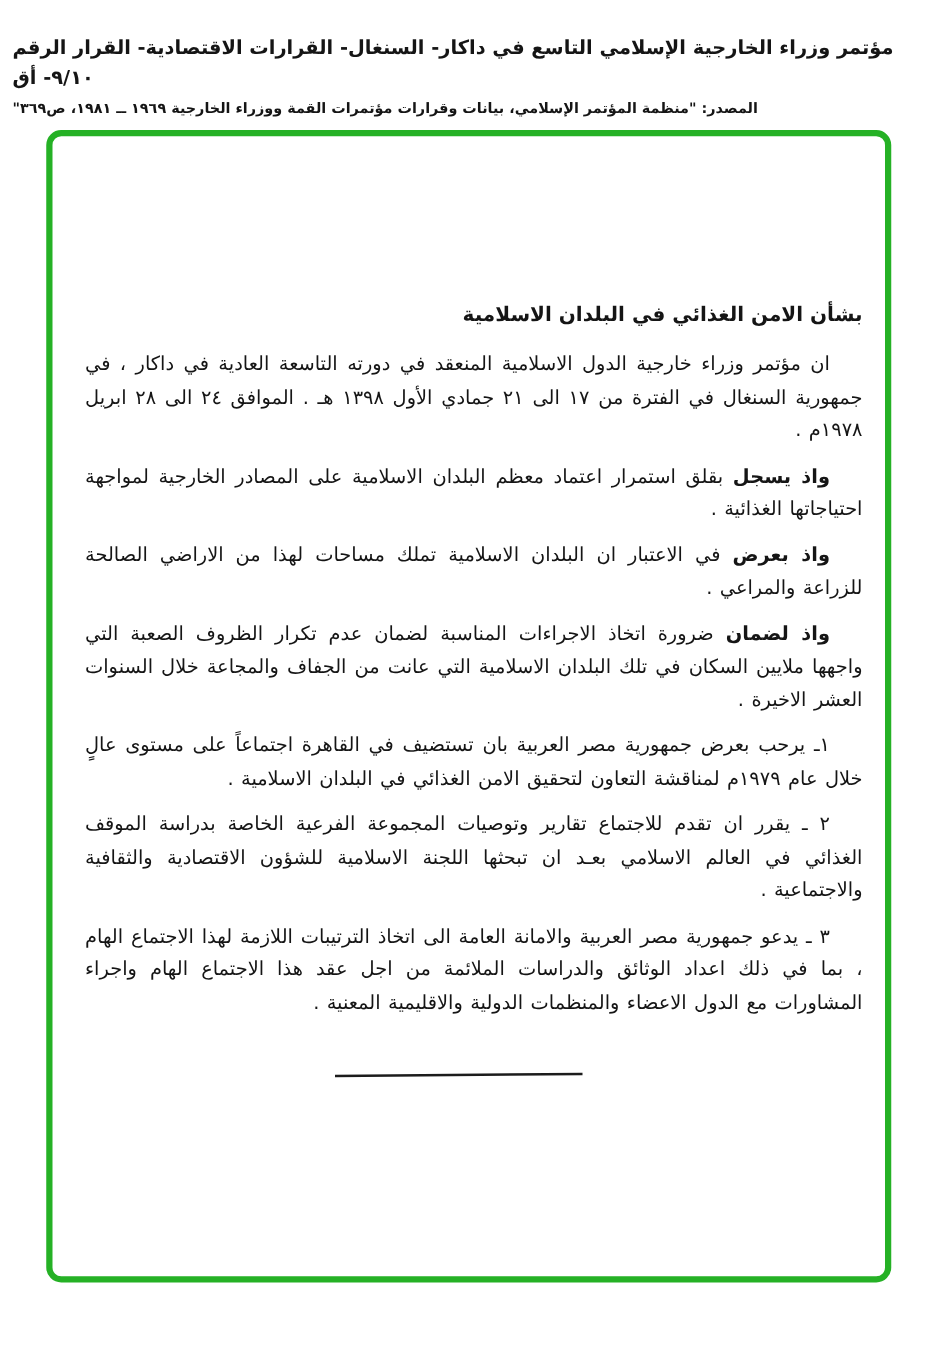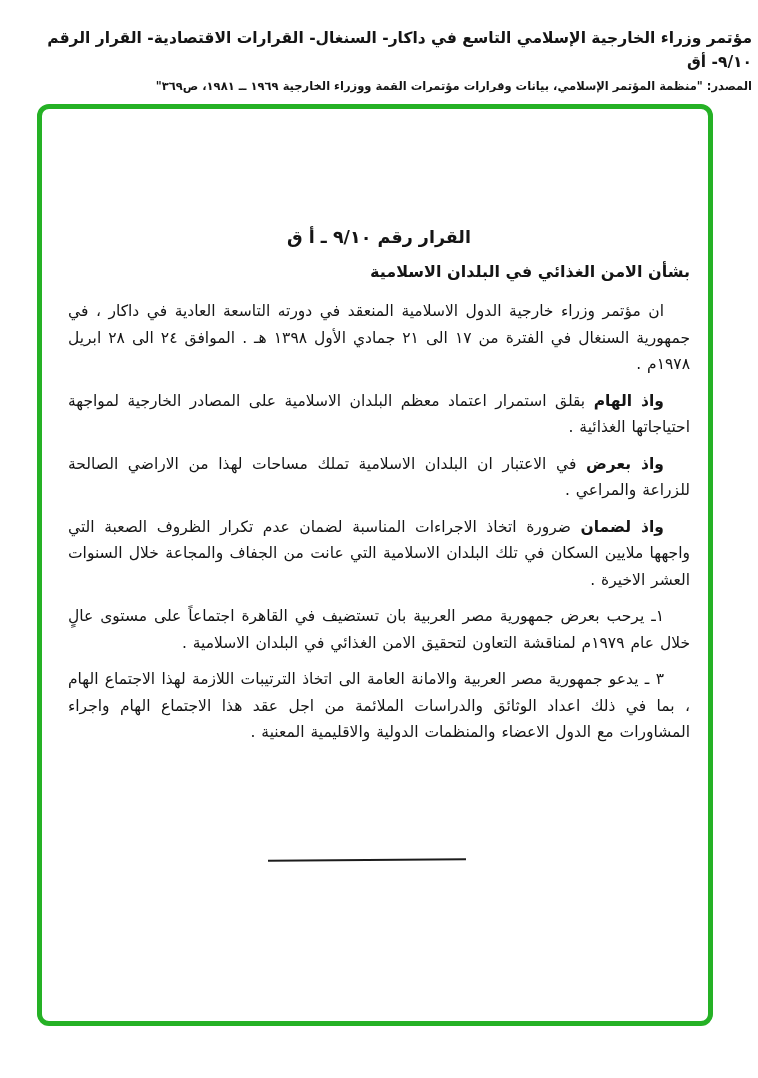--- a/index.html
+++ b/index.html
@@ -5,21 +5,21 @@
   :root { --border-green:#25b125; --ink:#151515; }
   * { box-sizing:border-box; }
   html,body { margin:0; padding:0; }
   body {
     width:758px; height:1078px; background:#ffffff;
     font-family:"DejaVu Sans", sans-serif; color:var(--ink);
   }
   .page { position:relative; width:758px; height:1078px; overflow:hidden; background:#fff; }
 
   
-  .top-header { position:absolute; top:26px; left:10px; right:6px; text-align:right; }
+  .top-header { position:absolute; top:26px; left:10px; right:28px; text-align:left; }
   .src-title  { font-weight:bold; font-size:15.5px; line-height:1.55; letter-spacing:0; }
   .src-cite   { font-weight:bold; font-size:11.5px; margin-top:5px; }
 
   
   .green-box {
     position:absolute; left:37px; top:104px; width:676px; height:922px;
     border:5px solid var(--border-green); border-radius:12px; background:#fff;
   }
 
   .doc { padding:118px 18px 0 26px; direction:rtl; }
@@ -44,35 +44,35 @@
 <div class="page">
 
   <div class="top-header" dir="rtl">
     <div class="src-title">مؤتمر وزراء الخارجية الإسلامي التاسع في داكار- السنغال- القرارات الاقتصادية- القرار الرقم ٩/١٠- أق</div>
     <div class="src-cite">المصدر: "منظمة المؤتمر الإسلامي، بيانات وقرارات مؤتمرات القمة ووزراء الخارجية ١٩٦٩ ــ ١٩٨١، ص٣٦٩"</div>
   </div>
 
   <div class="green-box">
     <div class="doc">
 
-      <div class="res-number">القرار رقم ٩/١٠ ـ أ ق</div>
 
       <div class="res-subject">بشأن الامن الغذائي في البلدان الاسلامية</div>
 
       <p class="para first"><span class="lead"></span><span>ان مؤتمر وزراء خارجية الدول الاسلامية المنعقد في دورته التاسعة العادية في داكار ، في جمهورية السنغال في الفترة من ١٧ الى ٢١ جمادي الأول ١٣٩٨ هـ . الموافق ٢٤ الى ٢٨ ابريل ١٩٧٨م .</span></p>
 
 
-      <p class="para"><span class="lead">واذ الهام</span><span> بقلق استمرار اعتماد معظم البلدان الاسلامية على المصادر الخارجية لمواجهة احتياجاتها الغذائية .</span></p>
+      <p class="para"><span class="lead">واذ يسجل</span><span> بقلق استمرار اعتماد معظم البلدان الاسلامية على المصادر الخارجية لمواجهة احتياجاتها الغذائية .</span></p>
 
       <p class="para"><span class="lead">واذ بعرض</span><span> في الاعتبار ان البلدان الاسلامية تملك مساحات لهذا من الاراضي الصالحة للزراعة والمراعي .</span></p>
 
       <p class="para"><span class="lead">واذ لضمان</span><span> ضرورة اتخاذ الاجراءات المناسبة لضمان عدم تكرار الظروف الصعبة التي واجهها ملايين السكان في تلك البلدان الاسلامية التي عانت من الجفاف والمجاعة خلال السنوات العشر الاخيرة .</span></p>
 
       <p class="para"><span class="lead"></span><span>١ـ يرحب بعرض جمهورية مصر العربية بان تستضيف في القاهرة اجتماعاً على مستوى عالٍ خلال عام ١٩٧٩م لمناقشة التعاون لتحقيق الامن الغذائي في البلدان الاسلامية .</span></p>
 
+      <p class="para"><span class="lead"></span><span>٢ ـ يقرر ان تقدم للاجتماع تقارير وتوصيات المجموعة الفرعية الخاصة بدراسة الموقف الغذائي في العالم الاسلامي بعـد ان تبحثها اللجنة الاسلامية للشؤون الاقتصادية والثقافية والاجتماعية .</span></p>
 
       <p class="para"><span class="lead"></span><span>٣ ـ يدعو جمهورية مصر العربية والامانة العامة الى اتخاذ الترتيبات اللازمة لهذا الاجتماع الهام ، بما في ذلك اعداد الوثائق والدراسات الملائمة من اجل عقد هذا الاجتماع الهام واجراء المشاورات مع الدول الاعضاء والمنظمات الدولية والاقليمية المعنية .</span></p>
 
     </div>
 
     <div class="end-rule"></div>
   </div>
 
 </div>
 

